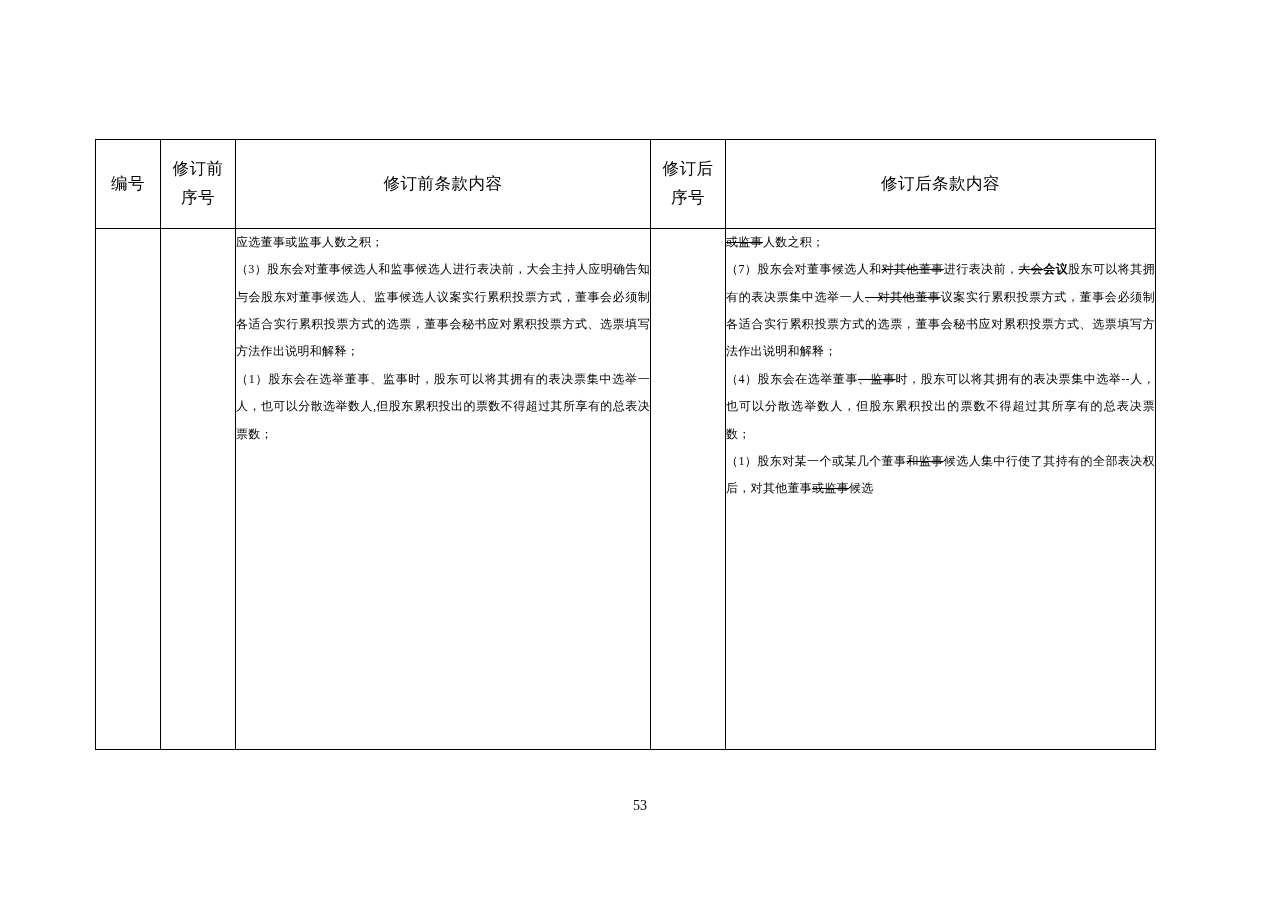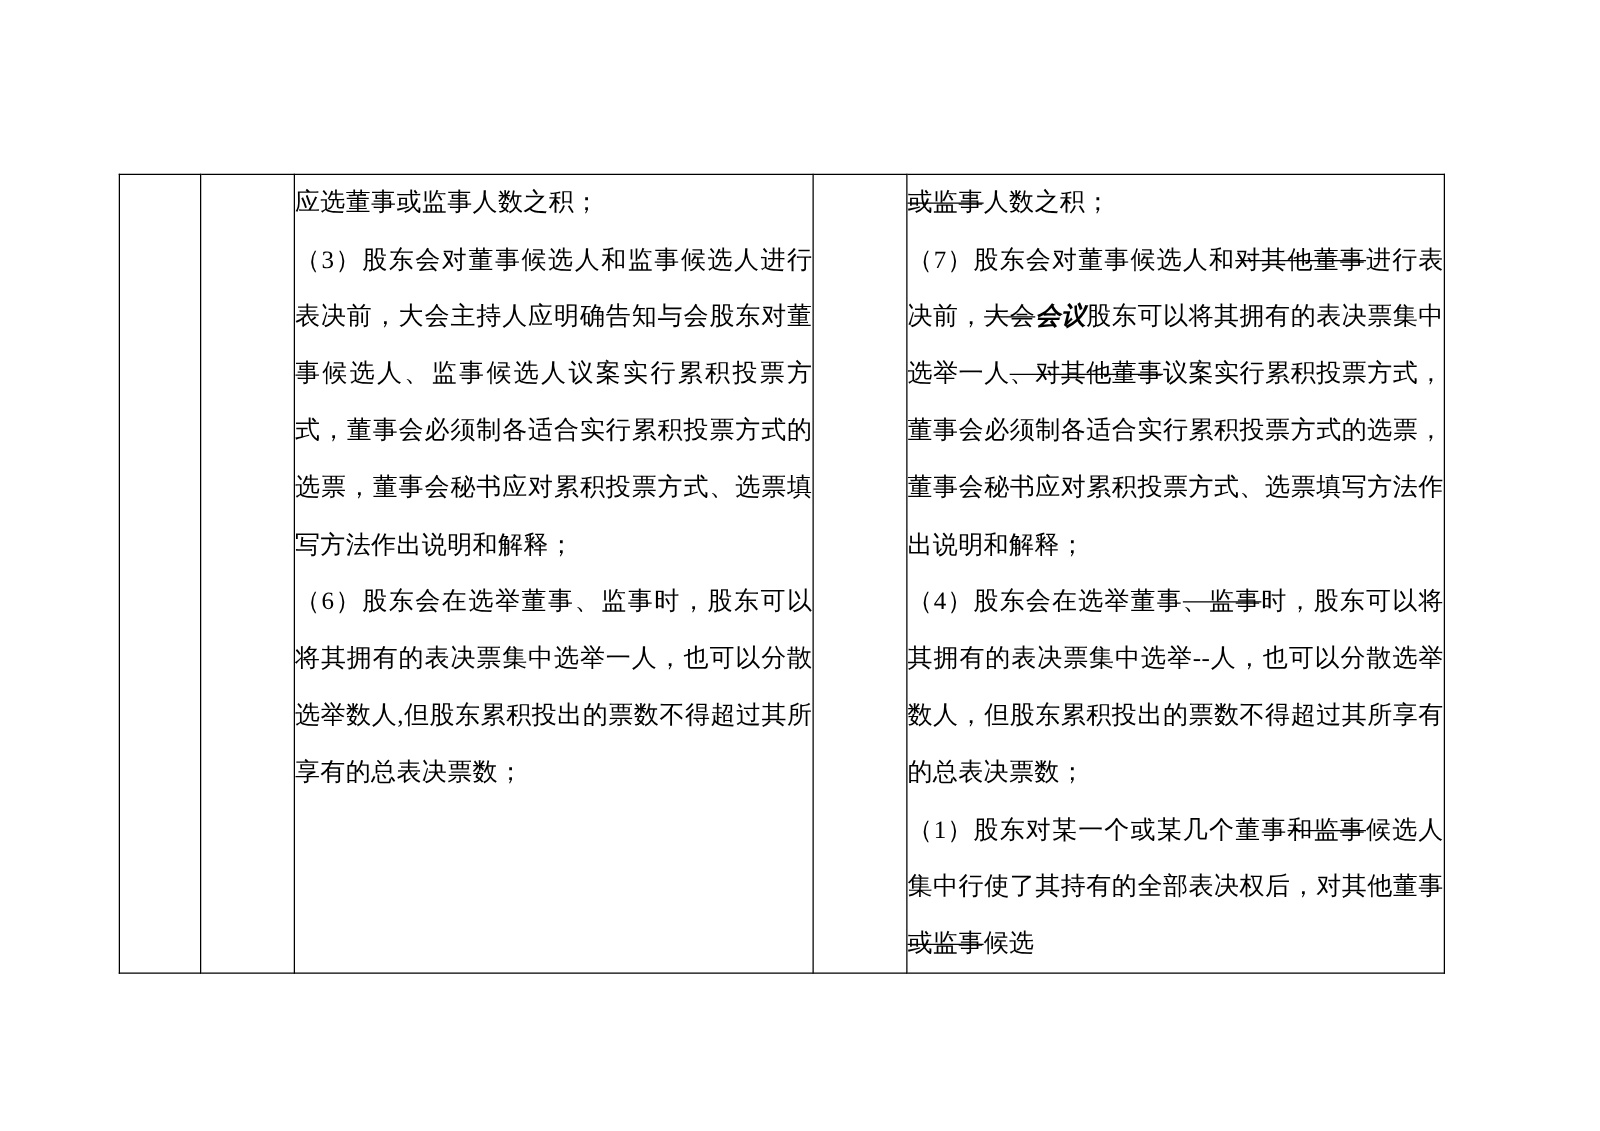--- a/index.html
+++ b/index.html
@@ -47,39 +47,38 @@
     height: 88px;
     font-size: 16.5px;
     line-height: 1.75;
     letter-spacing: 0.5px;
   }
   .head-cell .l1, .head-cell .l2 { display: block; }
 
   .body-cell {
     height: 520px;
     padding: 12px 14px 10px 14px;
-    font-size: 20px;
+    font-size: 12px;
     line-height: 2.28;
     letter-spacing: 0.3px;
     text-align: justify;
     text-justify: inter-ideograph;
   }
   .body-cell p {
     margin: 0;
     text-indent: 0;
   }
   .body-cell.empty { padding: 0; }
 
   .strike {
     text-decoration: line-through;
     text-decoration-thickness: 1px;
   }
   .ins {
     font-weight: bold;
-    font-style: italic;
   }
 
   .page-number {
     position: absolute;
     left: 0;
     top: 798px;
     width: 1280px;
     text-align: center;
     font-size: 14px;
     font-family: "Liberation Serif", "DejaVu Serif", serif;
@@ -93,36 +92,56 @@
   <table class="doc-table">
     <colgroup>
       <col class="col-no">
       <col class="col-oldseq">
       <col class="col-oldtext">
       <col class="col-newseq">
       <col class="col-newtext">
     </colgroup>
     <tbody>
       <tr>
+        <td class="head-cell">
+          <span class="l1">编号</span>
+        </td>
+        <td class="head-cell">
+          <span class="l1">修订前</span>
+          <span class="l2">序号</span>
+        </td>
+        <td class="head-cell">
+          <span class="l1">修订前条款内容</span>
+        </td>
+        <td class="head-cell">
+          <span class="l1">修订后</span>
+          <span class="l2">序号</span>
+        </td>
+        <td class="head-cell">
+          <span class="l1">修订后条款内容</span>
+        </td>
+      </tr>
+      <tr>
         <td class="body-cell empty"></td>
         <td class="body-cell empty"></td>
         <td class="body-cell">
           <div id="old-content">
               <p>应选董事或监事人数之积；</p>
               <p>（3）股东会对董事候选人和监事候选人进行表决前，大会主持人应明确告知与会股东对董事候选人、监事候选人议案实行累积投票方式，董事会必须制各适合实行累积投票方式的选票，董事会秘书应对累积投票方式、选票填写方法作出说明和解释；</p>
-              <p>（6）股东会在选举董事、监事时，股东可以将其拥有的表决票集中选举一人，也可以分散选举数人,但股东累积投出的票数不得超过其所享有的总表决票数；</p>
+              <p>（1）股东会在选举董事、监事时，股东可以将其拥有的表决票集中选举一人，也可以分散选举数人,但股东累积投出的票数不得超过其所享有的总表决票数；</p>
             </div>
         </td>
         <td class="body-cell empty"></td>
         <td class="body-cell">
           <div id="new-content">
               <p><span class="strike">或监事</span><span>人数之积；</span></p>
               <p><span>（7）股东会对董事候选人和</span><span class="strike">对其他董事</span><span>进行表决前，</span><span class="strike">大会</span><span class="ins">会议</span><span>股东可以将其拥有的表决票集中选举一人</span><span class="strike">、对其他董事</span><span>议案实行累积投票方式，董事会必须制各适合实行累积投票方式的选票，董事会秘书应对累积投票方式、选票填写方法作出说明和解释；</span></p>
               <p><span>（4）股东会在选举董事</span><span class="strike">、监事</span><span>时，股东可以将其拥有的表决票集中选举--人，也可以分散选举数人，但股东累积投出的票数不得超过其所享有的总表决票数；</span></p>
               <p><span>（1）股东对某一个或某几个董事</span><span class="strike">和监事</span><span>候选人集中行使了其持有的全部表决权后，对其他董事</span><span class="strike">或监事</span><span>候选</span></p>
             </div>
         </td>
       </tr>
     </tbody>
   </table>
 
+  <div class="page-number">53</div>
 
 </div>
 
 </body></html>

